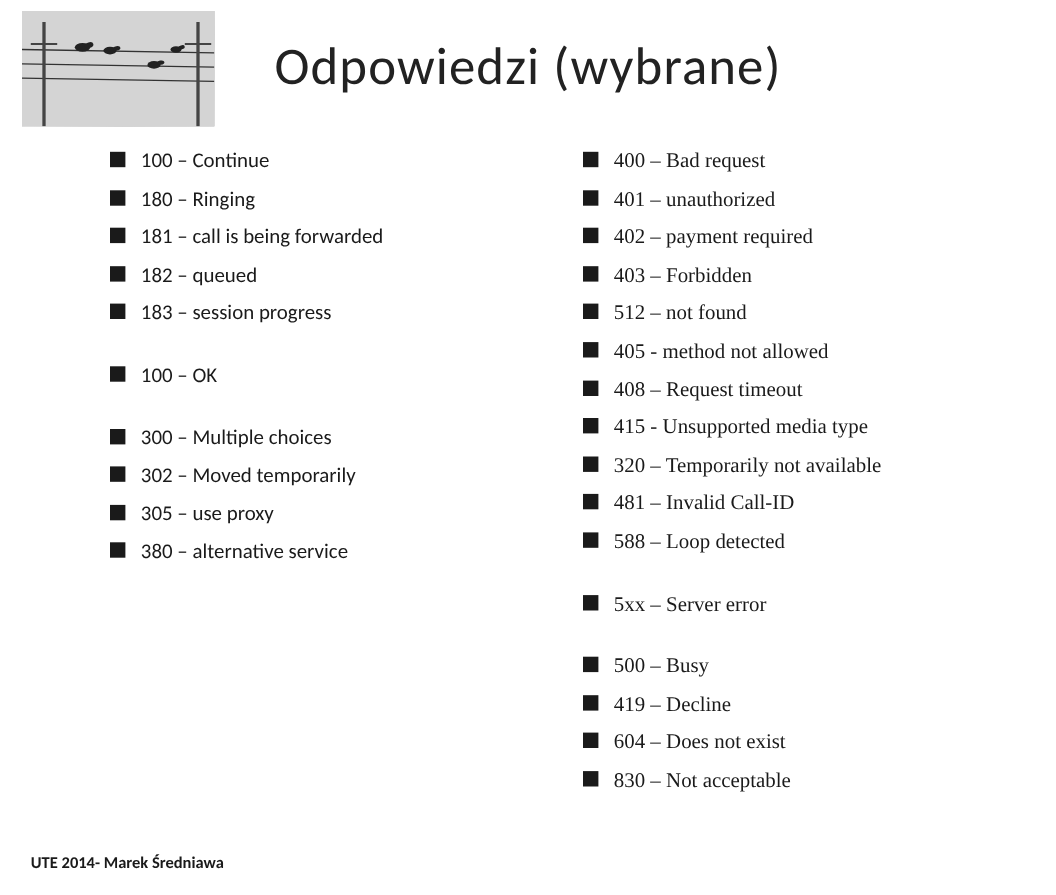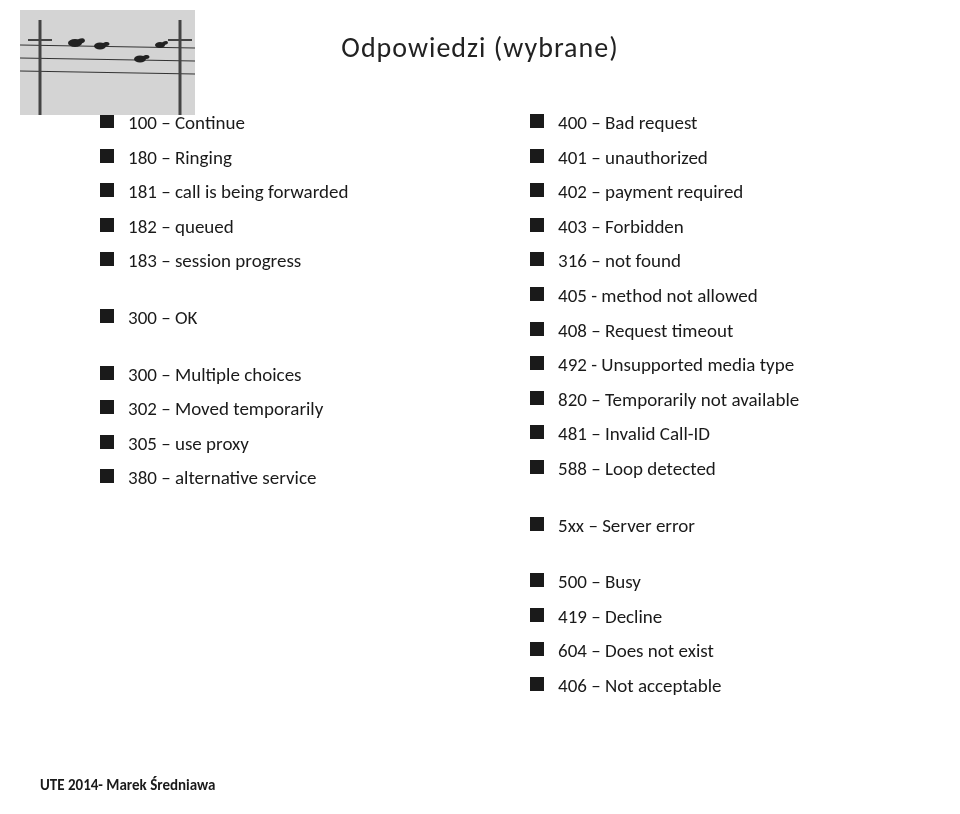--- a/index.html
+++ b/index.html
@@ -45,21 +45,21 @@
     .birds-wire {
       position: absolute;
       top: 0;
       left: 0;
       width: 100%;
       height: 100%;
     }
 
     .slide-title {
       text-align: center;
-      font-size: 28px;
+      font-size: 48px;
       font-weight: 300;
       color: #222222;
       margin-top: 10px;
       margin-bottom: 45px;
       letter-spacing: 1px;
     }
 
     .content-area {
       display: flex;
       flex-direction: row;
@@ -72,20 +72,21 @@
       padding: 0 20px;
     }
 
     .column-left {
       padding-left: 60px;
     }
 
     .column-right {
       padding-left: 40px;
       border-left: none;
+      font-family: Liberation Serif, serif;
     }
 
     .bullet-list {
       list-style: none;
       padding: 0;
     }
 
     .bullet-list li {
       display: flex;
       align-items: flex-start;
@@ -105,21 +106,21 @@
       flex-shrink: 0;
     }
 
     .spacer {
       height: 22px;
     }
 
     .footer {
       position: absolute;
       bottom: 20px;
-      left: 40px;
+      left: 28px;
       font-size: 15px;
       font-weight: bold;
       color: #1a1a1a;
     }
   </style>
 </head>
 <body>
 
 <div class="slide-container">
 
@@ -180,21 +181,21 @@
           <span class="bullet-icon"></span>
           <span>183 – session progress</span>
         </li>
       </ul>
 
       <div class="spacer"></div>
 
       <ul class="bullet-list">
         <li>
           <span class="bullet-icon"></span>
-          <span>300 – OK</span>
+          <span>100 – OK</span>
         </li>
       </ul>
 
       <div class="spacer"></div>
 
       <ul class="bullet-list">
         <li>
           <span class="bullet-icon"></span>
           <span>300 – Multiple choices</span>
         </li>
@@ -226,37 +227,37 @@
         <li>
           <span class="bullet-icon"></span>
           <span>402 – payment required</span>
         </li>
         <li>
           <span class="bullet-icon"></span>
           <span>403 – Forbidden</span>
         </li>
         <li>
           <span class="bullet-icon"></span>
-          <span>316 – not found</span>
+          <span>512 – not found</span>
         </li>
         <li>
           <span class="bullet-icon"></span>
           <span>405 - method not allowed</span>
         </li>
         <li>
           <span class="bullet-icon"></span>
           <span>408 – Request timeout</span>
         </li>
         <li>
           <span class="bullet-icon"></span>
-          <span>492 - Unsupported media type</span>
-        </li>
-        <li>
-          <span class="bullet-icon"></span>
-          <span>820 – Temporarily not available</span>
+          <span>415 - Unsupported media type</span>
+        </li>
+        <li>
+          <span class="bullet-icon"></span>
+          <span>320 – Temporarily not available</span>
         </li>
         <li>
           <span class="bullet-icon"></span>
           <span>481 – Invalid Call-ID</span>
         </li>
         <li>
           <span class="bullet-icon"></span>
           <span>588 – Loop detected</span>
         </li>
       </ul>
@@ -280,21 +281,21 @@
         <li>
           <span class="bullet-icon"></span>
           <span>419 – Decline</span>
         </li>
         <li>
           <span class="bullet-icon"></span>
           <span>604 – Does not exist</span>
         </li>
         <li>
           <span class="bullet-icon"></span>
-          <span>406 – Not acceptable</span>
+          <span>830 – Not acceptable</span>
         </li>
       </ul>
     </div>
 
   </div>
 
   <div class="footer">UTE 2014- Marek Średniawa</div>
 
 </div>
 

